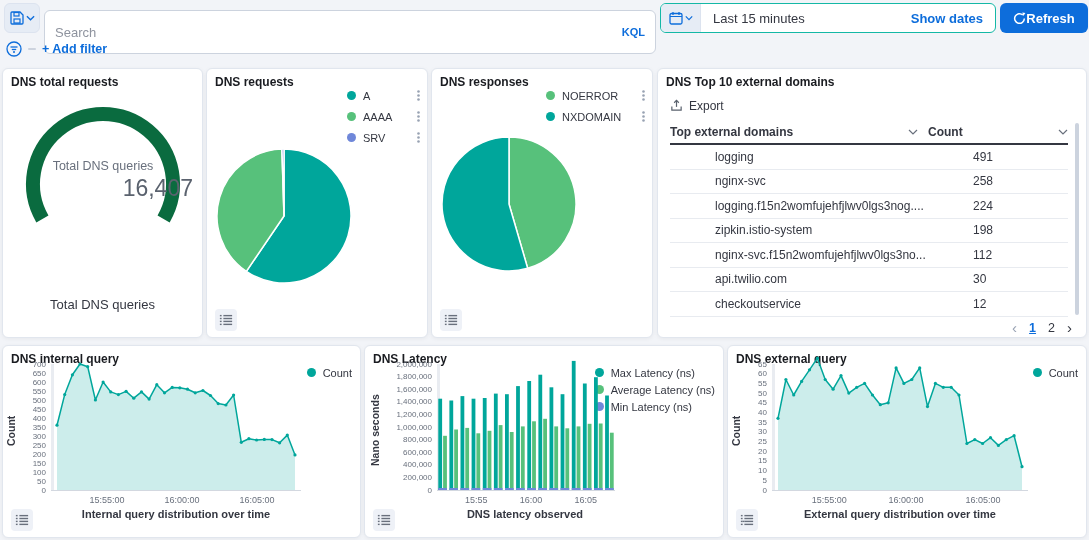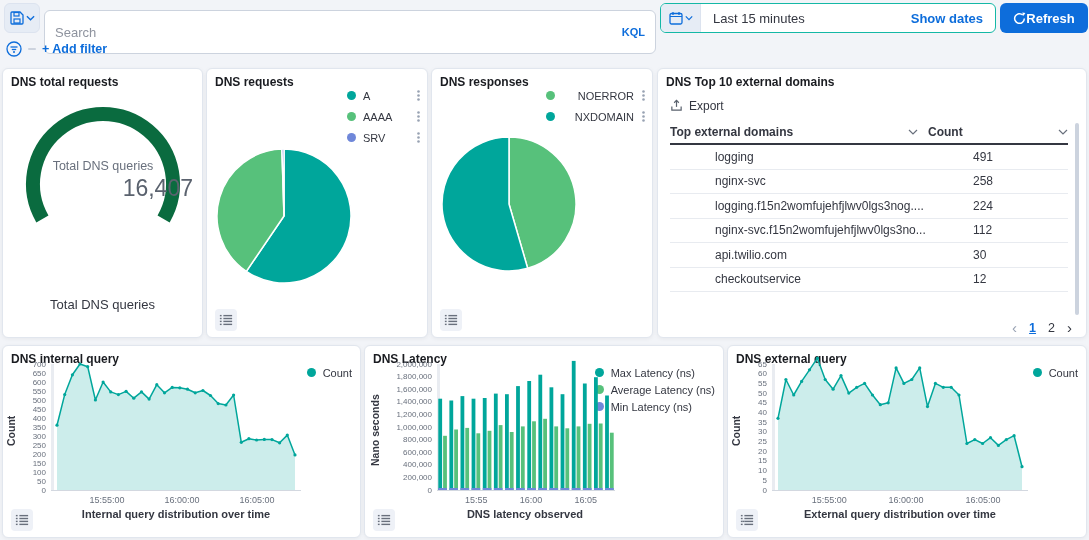--- a/index.html
+++ b/index.html
@@ -41,21 +41,21 @@
   .gauge-label { position:absolute; left:0; top:60px; width:180px; text-align:center; font-size:12.5px; color:#69707d; }
   .gauge-value { position:absolute; left:0; top:76px; width:180px; text-align:right; font-size:23px; color:#5a626e; }
   .gauge-bottom { position:absolute; left:0; top:228px; width:100%; text-align:center; font-size:13px; color:#343741; }
 
   
   .pie-legend { position:absolute; right:6px; top:16px; display:flex; flex-direction:column; }
   .legend-row { display:flex; align-items:center; height:21px; gap:7px; cursor:pointer; }
   .legend-dot { width:9px; height:9px; border-radius:50%; flex:0 0 auto; }
   .legend-lbl { font-size:11px; color:#343741; }
   .pie-legend .legend-lbl { width:46px; }
-  .pie-legend.wide .legend-lbl { width:72px;text-align:right; }
+  .pie-legend.wide .legend-lbl { width:72px; }
   .pie-svg { position:absolute; left:8px; top:78px; }
   #panel-responses .pie-svg { top:66px; }
 
   
   .list-btn { position:absolute; left:8px; bottom:6px; width:22px; height:22px; background:#eef1f7; border-radius:4px; display:flex; align-items:center; justify-content:center; cursor:pointer; }
 
   
   .export-row { position:absolute; left:12px; top:30px; display:flex; align-items:flex-start; gap:6px; cursor:pointer; }
   .export-lbl { font-size:12px; color:#343741; }
   .dtable { position:absolute; left:12px; top:52px; width:398px; }
@@ -272,20 +272,24 @@
           <div class="td c1">logging</div>
           <div class="td c2">491</div>
         </div>
         <div class="trow">
           <div class="td c1">nginx-svc</div>
           <div class="td c2">258</div>
         </div>
         <div class="trow">
           <div class="td c1">logging.f15n2womfujehfjlwv0lgs3nog....</div>
           <div class="td c2">224</div>
+        </div>
+        <div class="trow">
+          <div class="td c1">zipkin.istio-system</div>
+          <div class="td c2">198</div>
         </div>
         <div class="trow">
           <div class="td c1">nginx-svc.f15n2womfujehfjlwv0lgs3no...</div>
           <div class="td c2">112</div>
         </div>
         <div class="trow">
           <div class="td c1">api.twilio.com</div>
           <div class="td c2">30</div>
         </div>
         <div class="trow">

